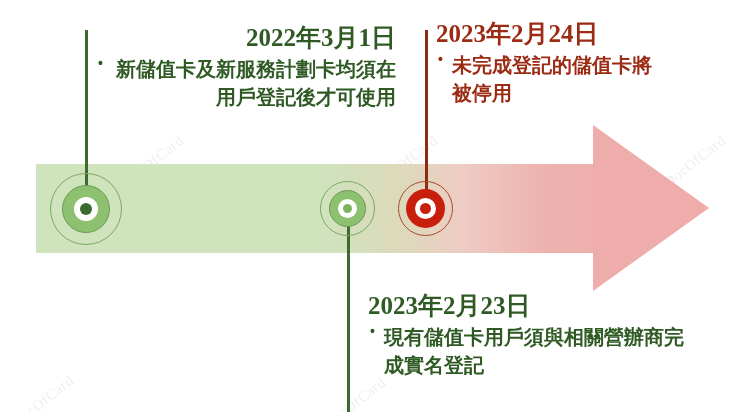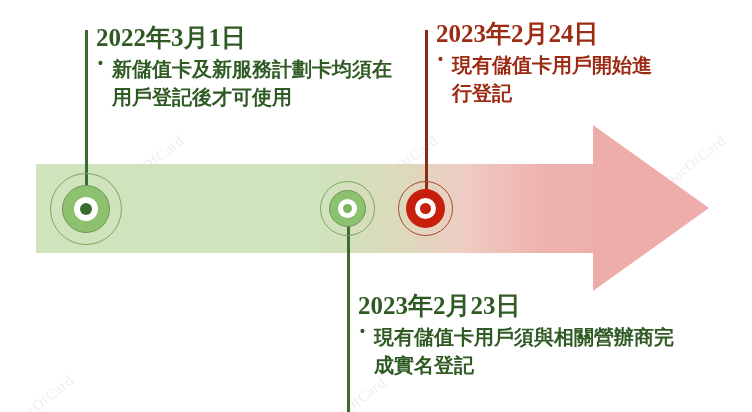--- a/index.html
+++ b/index.html
@@ -184,23 +184,23 @@
   }
 
   .green-text .title { color: #2f5a24; }
   .green-text li     { color: #2f5a24; }
   .green-text li::before { color: #2f5a24; }
 
   .red-text .title { color: #9c2b14; }
   .red-text li     { color: #9c2b14; }
   .red-text li::before { color: #9c2b14; }
 
-  .c1 { left: 96px;  top: 24px;  width: 300px; }
+  .c1 { left: 96px;  top: 24px;  width: 300px; text-align: right; }
   .c2 { left: 436px; top: 20px;  width: 230px; }
-  .c3 { left: 358px; top: 292px; width: 330px; }
+  .c3 { left: 368px; top: 292px; width: 330px; }
 </style>
 </head>
 <body>
 
 <div id="stage">
 
   <div class="wm wm-a">DocOfCard</div>
   <div class="wm wm-b">DocOfCard</div>
   <div class="wm wm-c">DocOfCard</div>
   <div class="wm wm-d">DocOfCard</div>
@@ -231,21 +231,21 @@
   <div class="callout c1 green-text">
     <div class="title">2022年3月1日</div>
     <ul>
       <li>新儲值卡及新服務計劃卡均須在用戶登記後才可使用</li>
     </ul>
   </div>
 
   <div class="callout c2 red-text">
     <div class="title">2023年2月24日</div>
     <ul>
-      <li>現有儲值卡用戶開始進行登記</li>
+      <li>未完成登記的儲值卡將被停用</li>
     </ul>
   </div>
 
   <div class="callout c3 green-text">
     <div class="title">2023年2月23日</div>
     <ul>
       <li>現有儲值卡用戶須與相關營辦商完成實名登記</li>
     </ul>
   </div>
 

